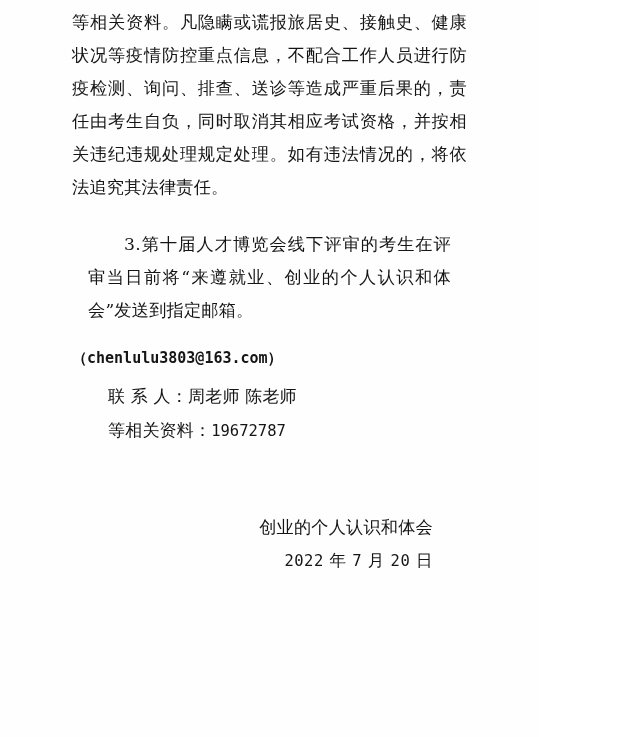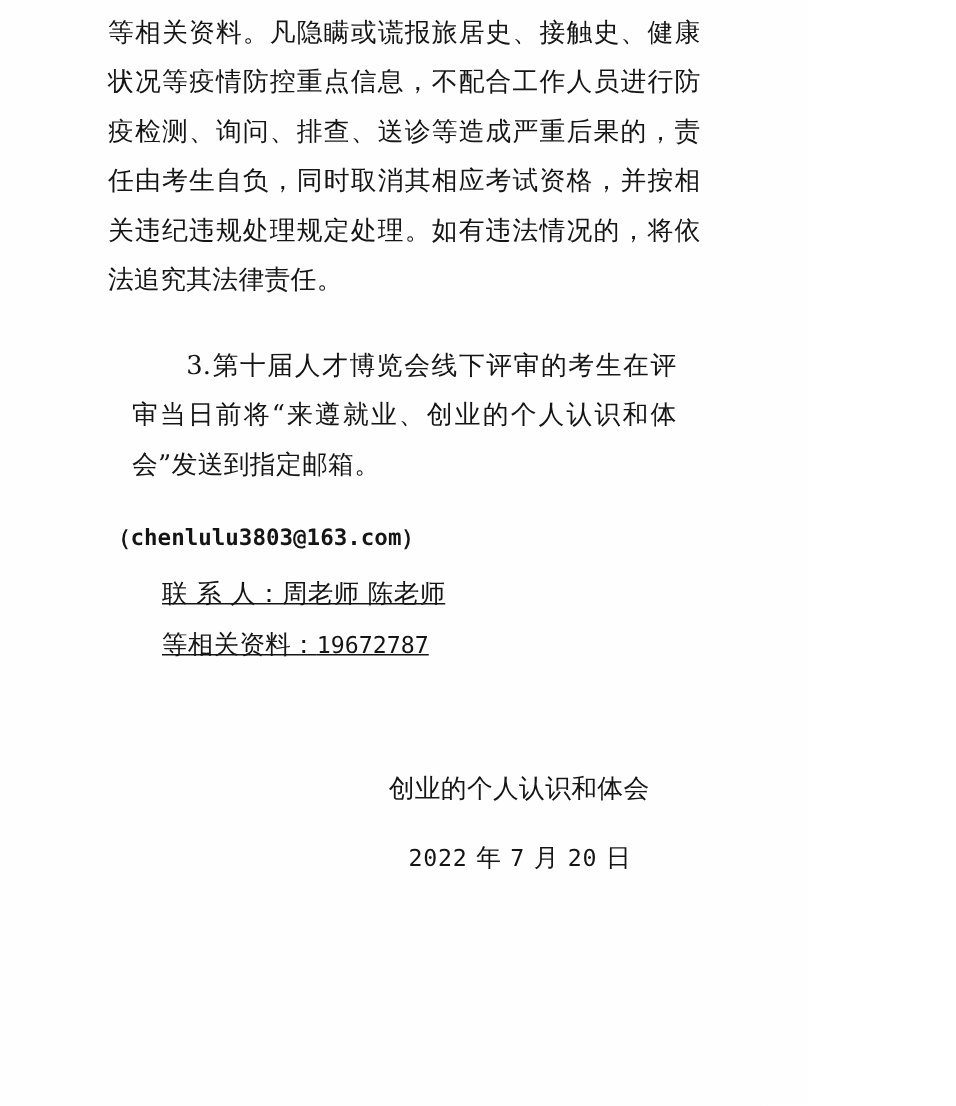--- a/index.html
+++ b/index.html
@@ -44,21 +44,20 @@
     font-size: 15px;
     line-height: 30px;
     letter-spacing: 0px;
     margin: 0;
     padding-left: 0;
     color: #151515;
     font-weight: bold;
   }
   .contact-block {
     margin-top: 6px;
-    text-decoration: underline;
   }
   .contact-line {
     font-size: 17px;
     line-height: 34px;
     margin: 0;
     padding-left: 36px;
     color: #151515;
   }
   .contact-line .mono {
     font-family: "DejaVu Sans Mono", "Liberation Mono", monospace;
@@ -72,21 +71,21 @@
   }
   .sign-org {
     font-size: 17.2px;
     line-height: 34px;
     margin: 0;
     color: #151515;
   }
   .sign-date {
     font-size: 16.5px;
     line-height: 34px;
-    margin: 12px;
+    margin: 0;
     color: #151515;
     letter-spacing: 0.5px;
   }
   .sign-date .num {
     font-family: "DejaVu Sans Mono", "Liberation Mono", monospace;
     font-size: 15.5px;
   }
   .whitespace-fill {
     height: 260px;
   }

